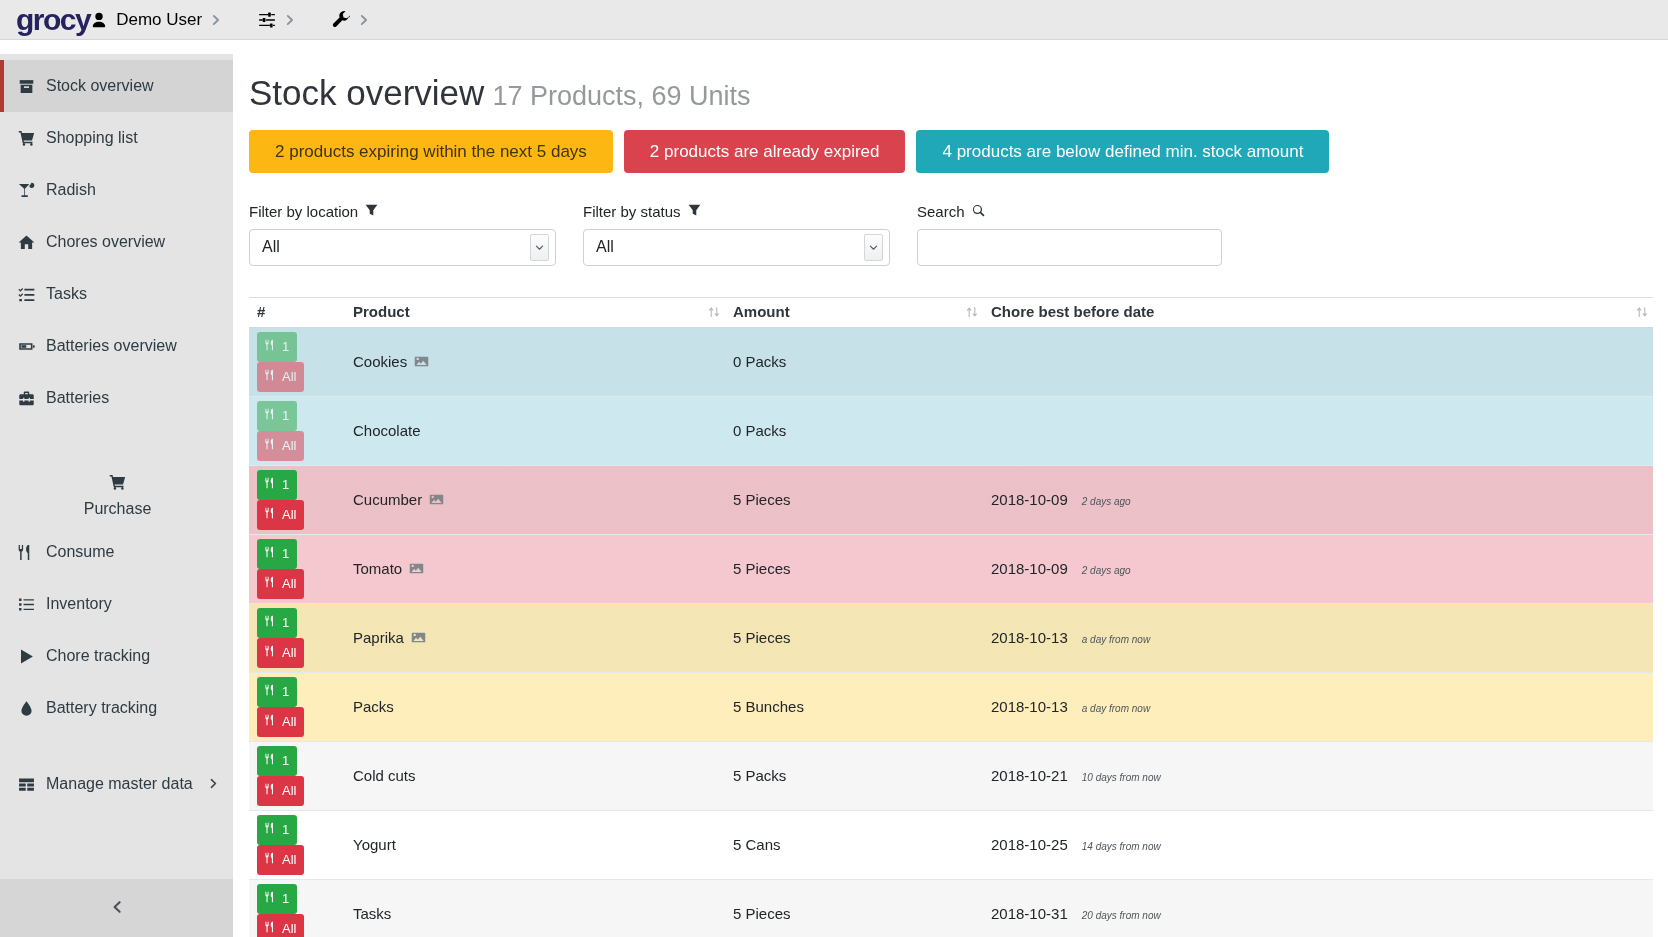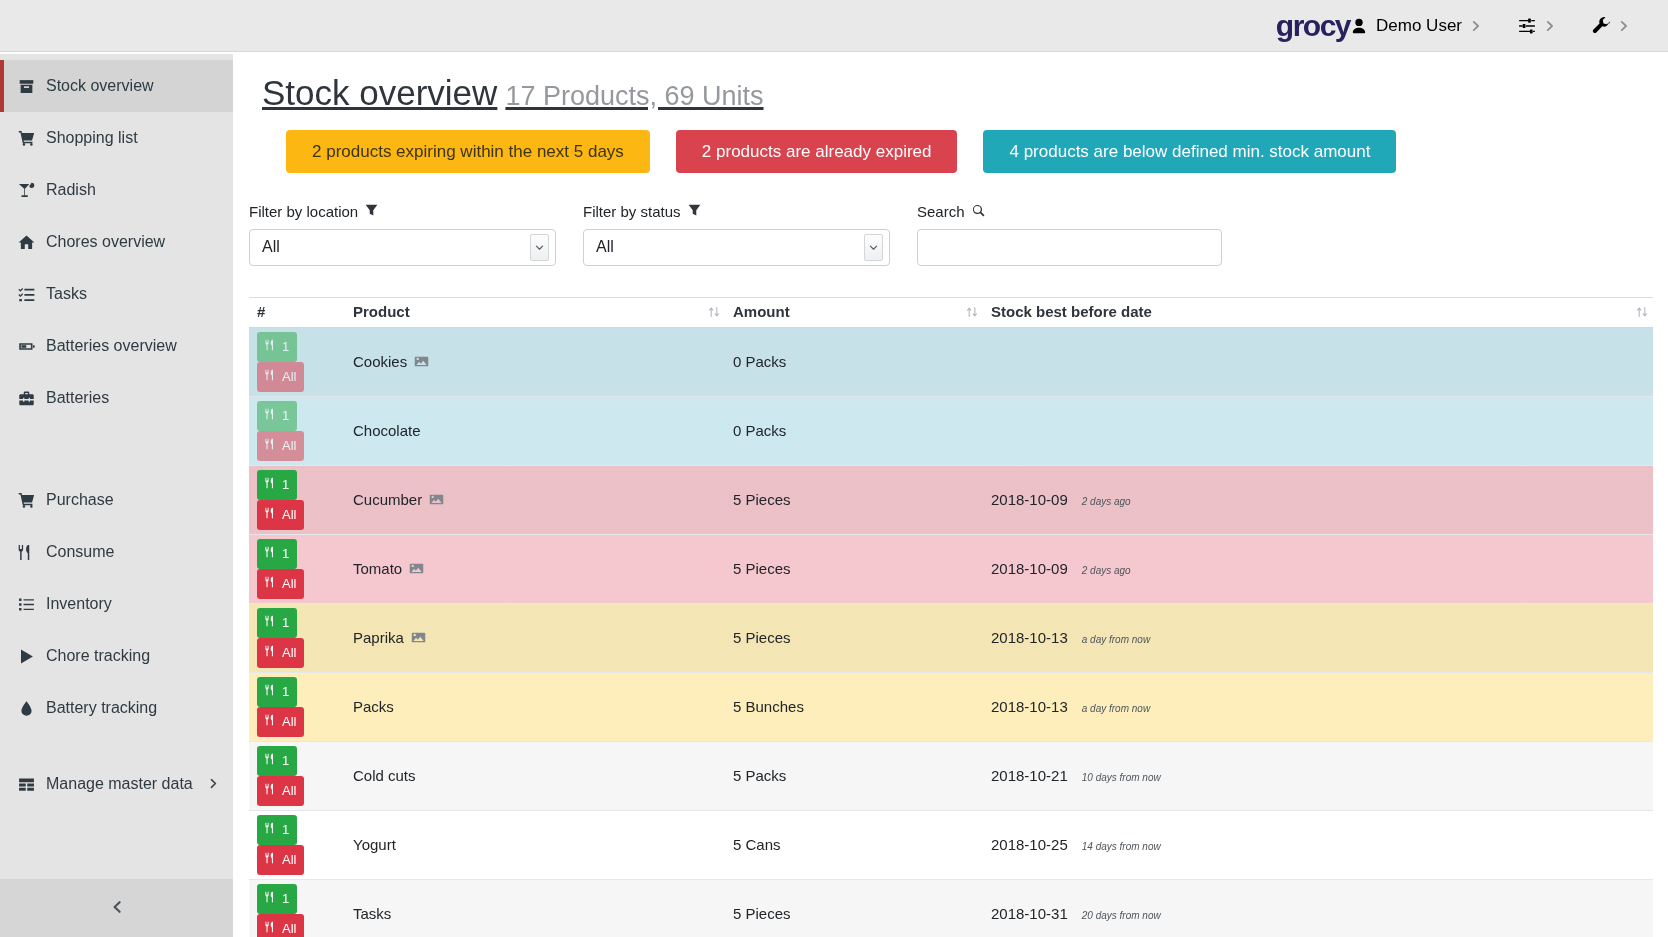--- a/index.html
+++ b/index.html
@@ -1,23 +1,23 @@
 <!DOCTYPE html>
 <html style="--accent-warning: #fcb713; --accent-danger: #d9434e; --accent-info: #20a8b9; --row-info: #cde9ef; --row-danger: #f4c8ce; --row-warning: #fdeebb; --consume-one-green: #28a745; --consume-all-red: #dc3545; --sidebar-active-border: #b03a33;"><head>
 <meta charset="utf-8">
 <style>
   * { box-sizing: border-box; }
   html,body { margin:0; padding:0; width:1668px; height:937px; overflow:hidden;
     background:#fff; font-family:"Liberation Sans","DejaVu Sans",sans-serif;
     color:#212529; font-size:15px; }
 
   
-  .navbar { position:fixed; top:0; left:0; right:0; height:52px; background:#e9e9e9;
+  .navbar { position:fixed; top:0; left:0; right:0; height:40px; background:#e9e9e9;
     border-bottom:1px solid #d6d6d6; display:flex; align-items:center;
-    justify-content:flex-end; padding:0 38px 0 16px; z-index:20; }
+    justify-content:flex-start; padding:0 38px 0 16px; z-index:20; }
   .logo { font-size:30px; font-weight:bold; color:#26225e; letter-spacing:-1.5px;
     text-decoration:none; cursor:pointer; }
   .nav-right { display:flex; align-items:center; gap:36px; }
   .nav-item { display:flex; align-items:center; gap:8px; color:#000000;
     font-size:17px; cursor:pointer; }
   .nav-item svg { width:18px; height:18px; display:block; }
   .chev svg { width:12px; height:12px; color:#8a9196; }
 
   
   .sidebar { position:fixed; top:54px; left:0; bottom:0; width:233px;
@@ -31,24 +31,24 @@
   .side-item .icn svg { width:17px; height:17px; }
   .side-item .submenu-chev { margin-left:auto; display:none; }
   .side-item .submenu-chev svg { width:11px; height:11px; color:#3c454c; }
   .side-item.has-submenu .submenu-chev { display:block; }
   .sidebar-collapse { height:58px; background:#d6d6d6; display:flex;
     align-items:center; justify-content:center; cursor:pointer; color:#4a5157; }
   .sidebar-collapse svg { width:14px; height:14px; }
 
   
   .content { margin-left:233px; padding:68px 15px 0 16px; }
-  h1 { margin:6px 13px 0; font-size:35px; font-weight:400; color:#2f353b; line-height:1.1;text-decoration:underline; }
+  h1 { margin:6px 0 0; font-size:35px; font-weight:400; color:#2f353b; line-height:1.1; }
   h1 small { font-size:27px; color:#95999d; font-weight:400; margin-left:8px; }
 
-  .alerts { display:flex; gap:26px; margin-top:17px;margin-left:37px; }
+  .alerts { display:flex; gap:11px; margin-top:17px; }
   .alert-btn { border:none; border-radius:4px; font-size:17px; padding:11px 26px;
     cursor:pointer; font-family:inherit; line-height:1.25; }
   .alert-warning { background:var(--accent-warning,#fcb713); color:#3f3310; }
   .alert-danger  { background:var(--accent-danger,#d9434e); color:#fff; }
   .alert-info    { background:var(--accent-info,#20a8b9);  color:#fff; }
 
   .filters { display:flex; margin-top:30px; }
   .filter-group { width:334px; }
   .filter-label { display:flex; align-items:center; gap:7px; margin-bottom:9px;
     font-size:15px; color:#212529; }
@@ -218,21 +218,21 @@
   <div class="side-item">
     <span class="icn">
           <svg viewBox="0 0 16 16" fill="currentColor">
             <path d="M5.4 3.9V2.7c0-.7.6-1.2 1.2-1.2h2.8c.7 0 1.2.5 1.2 1.2v1.2h3c.7 0 1.2.6 1.2 1.2v3.4h-3.6V7.3H10v1.2H6V7.3H4.8v1.2H1.2V5.1c0-.6.5-1.2 1.2-1.2zM6.8 3.9h2.4v-1H6.8zM1.2 9.9h3.6v1.2H6V9.9h4v1.2h1.2V9.9h3.6v3.2c0 .7-.5 1.2-1.2 1.2H2.4c-.7 0-1.2-.5-1.2-1.2z"></path>
           </svg>
         </span>
     <span class="lbl">Batteries</span>
 
   </div>
 
-  <div class="side-item" style="margin-top: 50px;">
+  <div class="side-item" style="margin-top: 50px; flex-direction: column;">
     <span class="icn">
           <svg viewBox="0 0 16 16" fill="currentColor">
             <path d="M.7 1h2.6l.5 1.9h11.4l-2 6.9H5.3l.3 1.2h8v1.4H4.5L2.3 2.4H.7zM5.6 14.9a1.2 1.2 0 1 0 0-2.4 1.2 1.2 0 0 0 0 2.4zm7 0a1.2 1.2 0 1 0 0-2.4 1.2 1.2 0 0 0 0 2.4z"></path>
           </svg>
         </span>
     <span class="lbl">Purchase</span>
 
   </div>
 
   <div class="side-item">
@@ -363,21 +363,21 @@
         </th>
         <th class="c-amt">
           <span>Amount</span>
           <span class="sort-ic">
               <svg viewBox="0 0 16 16" fill="none" stroke="currentColor" stroke-width="1.3" stroke-linecap="round" stroke-linejoin="round">
                 <path d="M4.8 13V3.6M4.8 3.6 2.9 5.8M4.8 3.6l1.9 2.2M11.2 3v9.4M11.2 12.4l-1.9-2.2M11.2 12.4l1.9-2.2"></path>
               </svg>
             </span>
         </th>
         <th>
-          <span>Stock best before date</span>
+          <span>Chore best before date</span>
           <span class="sort-ic">
               <svg viewBox="0 0 16 16" fill="none" stroke="currentColor" stroke-width="1.3" stroke-linecap="round" stroke-linejoin="round">
                 <path d="M4.8 13V3.6M4.8 3.6 2.9 5.8M4.8 3.6l1.9 2.2M11.2 3v9.4M11.2 12.4l-1.9-2.2M11.2 12.4l1.9-2.2"></path>
               </svg>
             </span>
         </th>
       </tr>
     </thead>
     <tbody id="table-body">
   <tr class="row-info">

